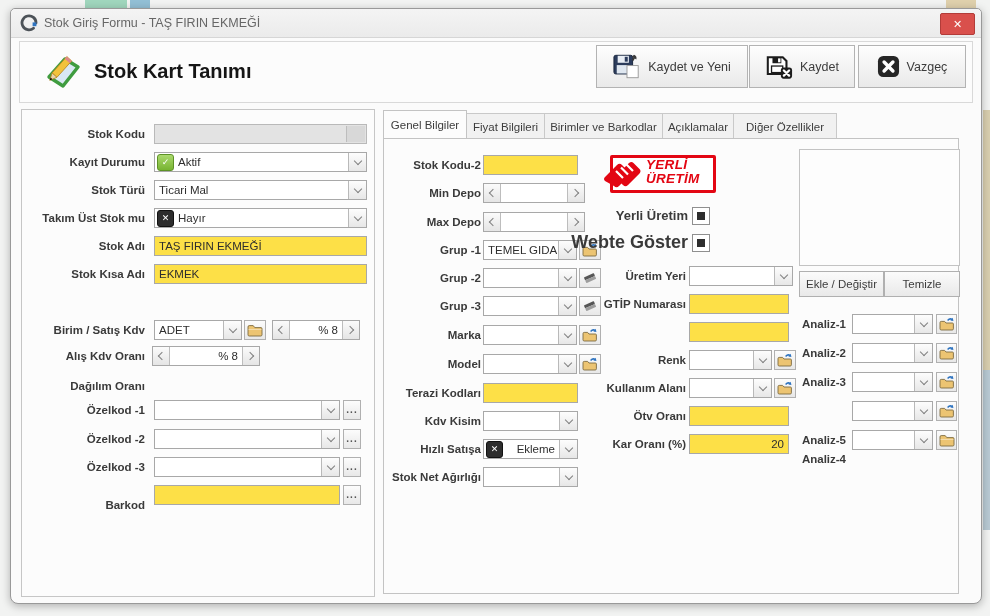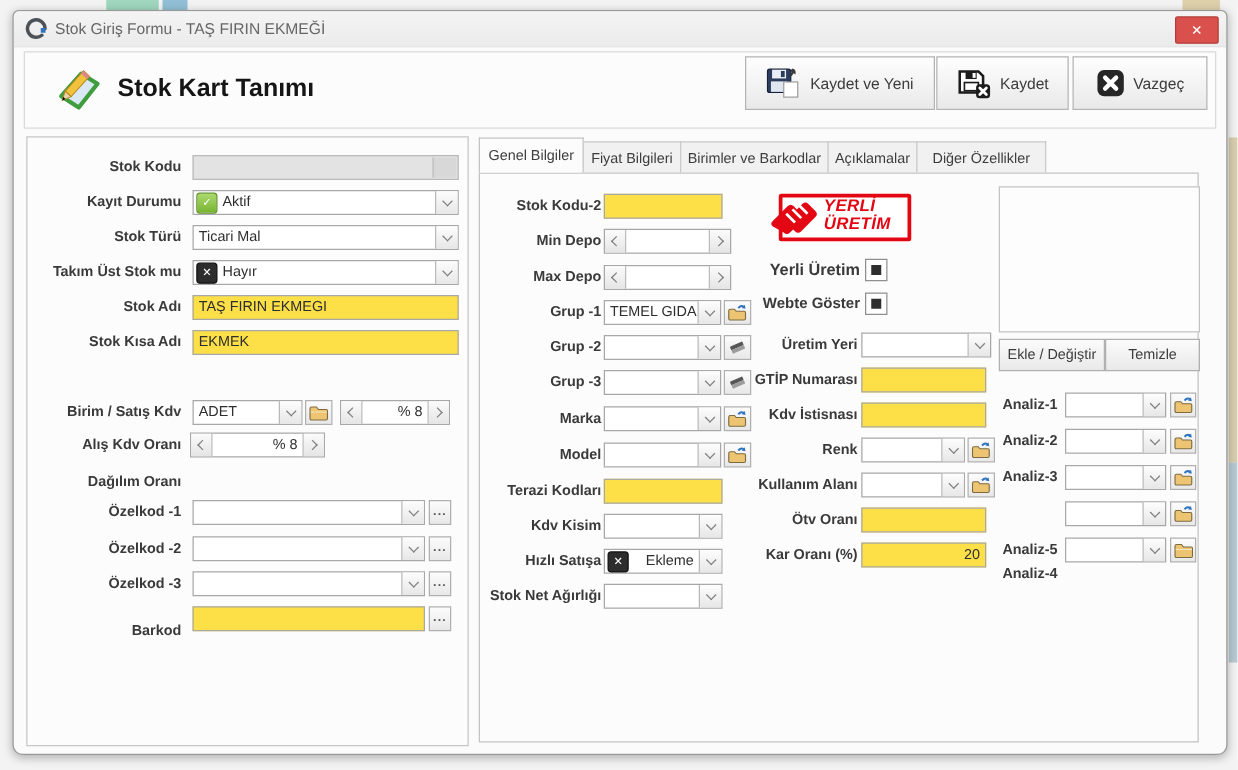--- a/index.html
+++ b/index.html
@@ -65,21 +65,21 @@
          display:flex;align-items:center;justify-content:center;font-size:9px;font-weight:bold;color:#fff;flex:none;}
   .icg{background:linear-gradient(#abd96e,#77b431);border:1px solid #5d9226;color:#fff;}
   .icx{background:#2d2d2d;border:1px solid #111;color:#fff;}
   .cb{position:absolute;width:16px;height:16px;background:#fff;border:1px solid #8f8f8f;
       display:flex;align-items:center;justify-content:center;}
   .cbfill{width:8px;height:8px;background:#2e2e2e;}
   .picbox{position:absolute;background:#fdfdfd;border:1px solid #c3c3c3;}
   .smbtn{position:absolute;height:24px;background:linear-gradient(#fbfbfb,#e9e9e9);
          border:1px solid #b0b0b0;display:flex;align-items:center;justify-content:center;
          font-size:11.5px;color:#3c3c3c;}
-  .logo{position:absolute;left:231px;top:44px;width:116px;height:42px;}
+  .logo{position:absolute;left:218px;top:44px;width:116px;height:42px;}
   .logobox{position:absolute;left:10px;top:2px;right:0;bottom:2px;border:3px solid #e30613;border-radius:2px;background:#fff;}
   .logotext{position:absolute;left:46px;top:5px;font-size:13.5px;font-weight:800;font-style:italic;
             color:#e30613;line-height:14px;letter-spacing:.3px;}
   .ic{display:block;}
 </style>
 </head>
 <body>
 
 <svg width="0" height="0" style="position:absolute">
   <defs>
@@ -443,37 +443,36 @@
         <div>YERLİ</div>
         <div>ÜRETİM</div>
       </div>
     </div>
 
     <span class="lbl" style="left:150px;top:96px;width:156px;font-size:13px;">Yerli Üretim</span>
     <div class="cb" style="left:310px;top:98px;">
         <div class="cbfill"></div>
       </div>
 
-    <span class="lbl" style="left:150px;top:123px;width:156px;font-size:12px;">Webte Göster</span>
+    <span class="lbl" style="left:150px;top:123px;width:156px;font-size:18px;">Webte Göster</span>
     <div class="cb" style="left:310px;top:125px;">
         <div class="cbfill"></div>
       </div>
 
     <span class="lbl" style="left:179px;top:157px;width:125px;">Üretim Yeri</span>
     <div class="cmb" style="left:307px;top:157px;width:104px;">
       <span class="val"></span>
         <span class="cbtn">
           <i class="chev d"></i>
         </span>
     </div>
 
     <span class="lbl" style="left:179px;top:185px;width:125px;">GTİP Numarası</span>
     <div class="in" style="left:307px;top:185px;width:100px;"></div>
 
-    <span class="lbl" style="left:179px;top:213px;width:125px;">Kdv İstisnası</span>
     <div class="in" style="left:307px;top:213px;width:100px;"></div>
 
     <span class="lbl" style="left:179px;top:241px;width:125px;">Renk</span>
     <div class="cmb" style="left:307px;top:241px;width:83px;">
       <span class="val"></span>
         <span class="cbtn">
           <i class="chev d"></i>
         </span>
     </div>
     <div class="sbtn" style="left:392px;top:241px;width:22px;">

